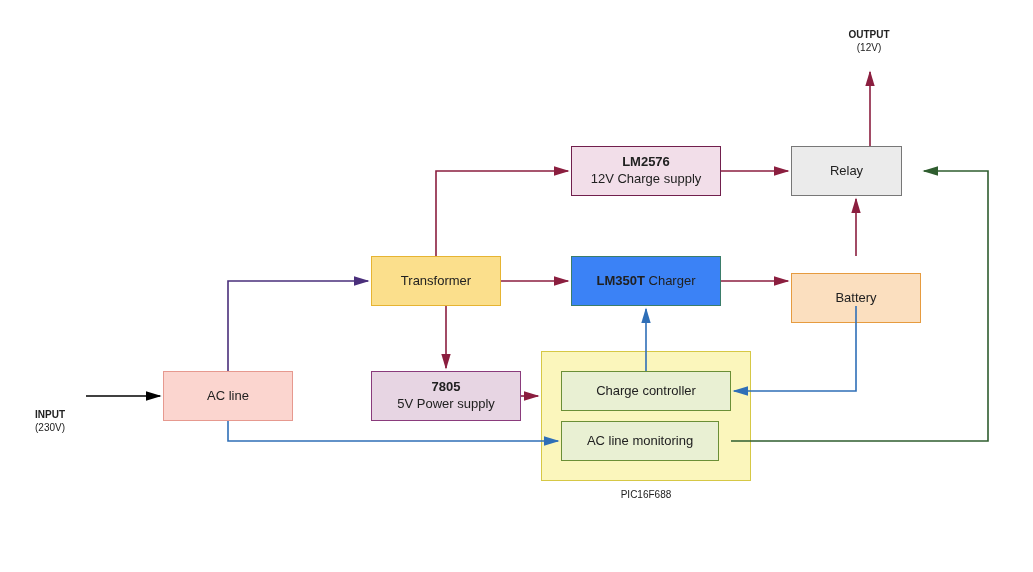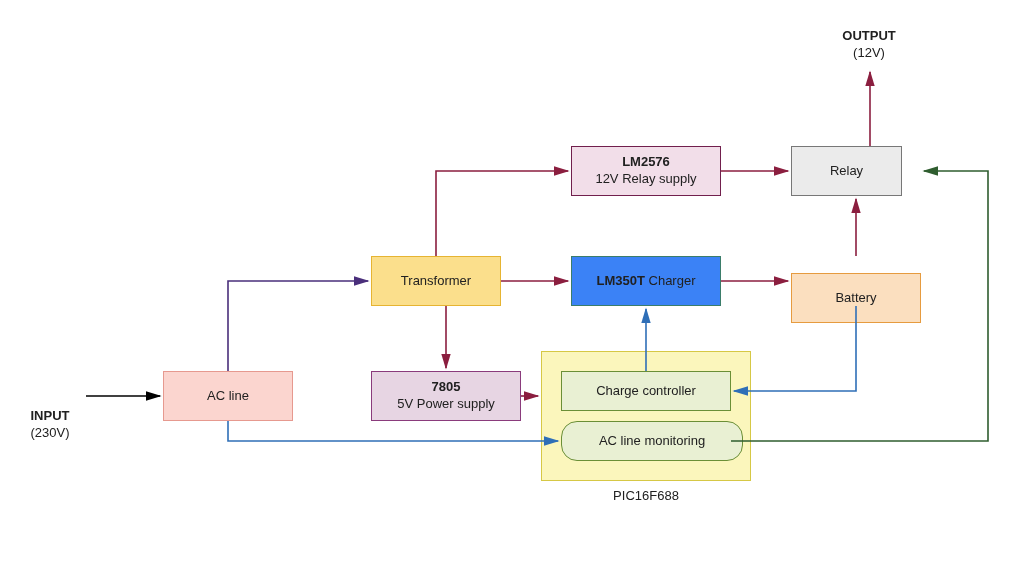--- a/index.html
+++ b/index.html
@@ -19,21 +19,21 @@
     flex-direction: column;
     align-items: center;
     justify-content: center;
     text-align: center;
     font-size: 13px;
     line-height: 1.3;
   }
   .box .bold { font-weight: 700; }
   .label {
     position: absolute;
-    font-size: 13px;
+    font-size: 10px;
     line-height: 1.3;
     text-align: center;
   }
   .label .bold { font-weight: 700; }
   svg.wire { position: absolute; overflow: visible; pointer-events: none; }
 </style>
 </head>
 <body>
 
 <div class="label" style="left:20px; top:408px; width:60px; text-align:center;">
@@ -49,21 +49,21 @@
 <div class="box" style="left:163px; top:371px; width:130px; height:50px; background:#fbd5cf; border-color:#e6998f;">
   <span>AC line</span>
 </div>
 
 <div class="box" style="left:371px; top:256px; width:130px; height:50px; background:#fbdf8c; border-color:#e6b432;">
   <span>Transformer</span>
 </div>
 
 <div class="box" style="left:571px; top:146px; width:150px; height:50px; background:#f2dee9; border-color:#711f4d;">
   <span class="bold">LM2576</span>
-  <span>12V Relay supply</span>
+  <span>12V Charge supply</span>
 </div>
 
 <div class="box" style="left:571px; top:256px; width:150px; height:50px; background:#3b82f6; border-color:#3b7d6a;">
   <span><span class="bold">LM350T</span><span> Charger</span></span>
 </div>
 
 <div class="box" style="left:371px; top:371px; width:150px; height:50px; background:#e7d5e3; border-color:#8a3b7c;">
   <span class="bold">7805</span>
   <span>5V Power supply</span>
 </div>
@@ -75,21 +75,21 @@
 <div class="box" style="left:791px; top:146px; width:111px; height:50px; background:#ebebeb; border-color:#777777;">
   <span>Relay</span>
 </div>
 
 <div class="box" style="left:541px; top:351px; width:210px; height:130px; background:#fbf6bc; border-color:#d6c845;"></div>
 
 <div class="box" style="left:561px; top:371px; width:170px; height:40px; background:#e9f0d3; border-color:#6b8f36;">
   <span>Charge controller</span>
 </div>
 
-<div class="box" style="left:561px; top:421px; width:182px; height:40px; background:#e9f0d3; border-color:#6b8f36;border-radius:16px;">
+<div class="box" style="left:561px; top:421px; width:158px; height:40px; background:#e9f0d3; border-color:#6b8f36;">
   <span>AC line monitoring</span>
 </div>
 
 <div class="label" style="left:541px; top:488px; width:210px; text-align:center;">
   <span>PIC16F688</span>
 </div>
 
 <svg class="wire" width="1033" height="572" viewBox="0 0 1033 572">
   <defs>
 

